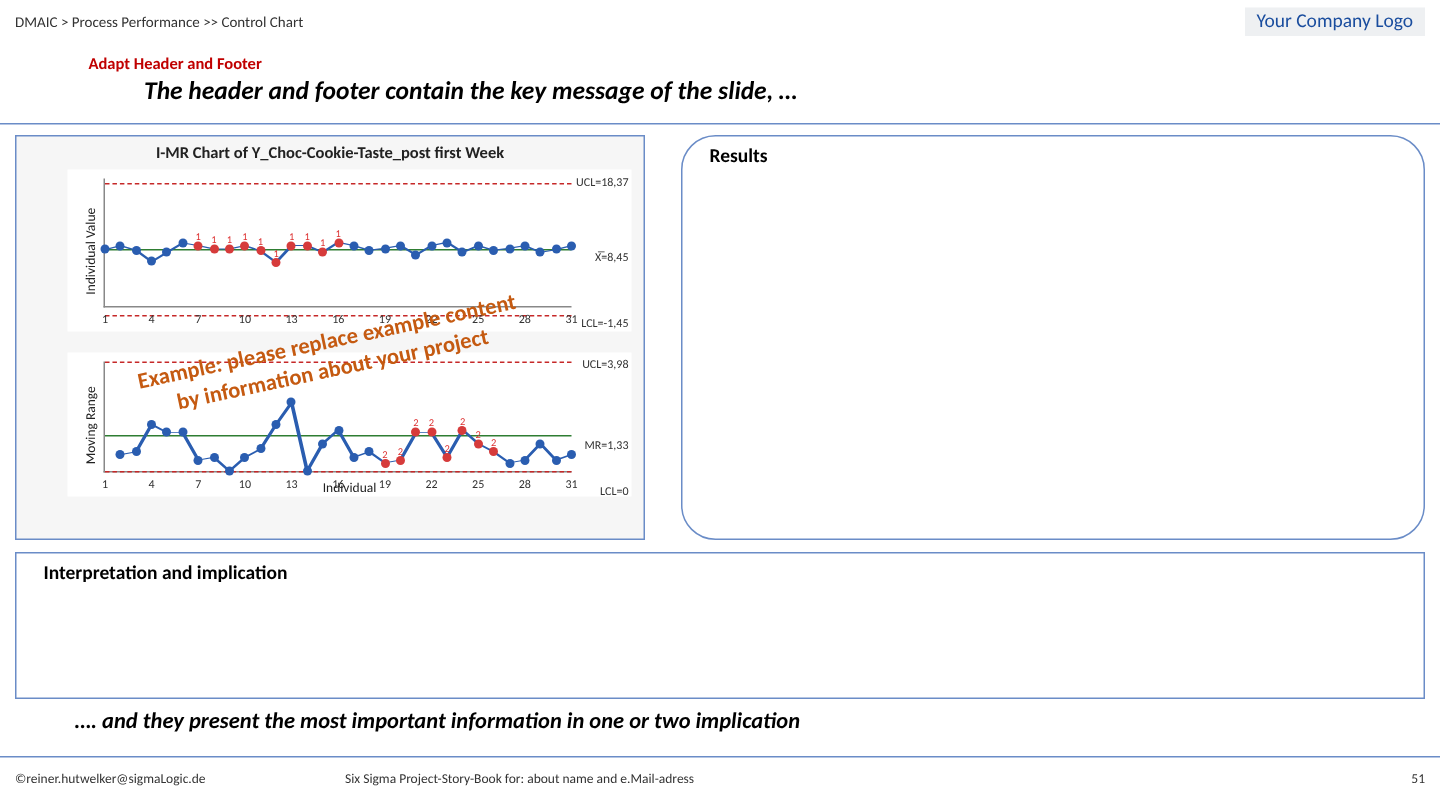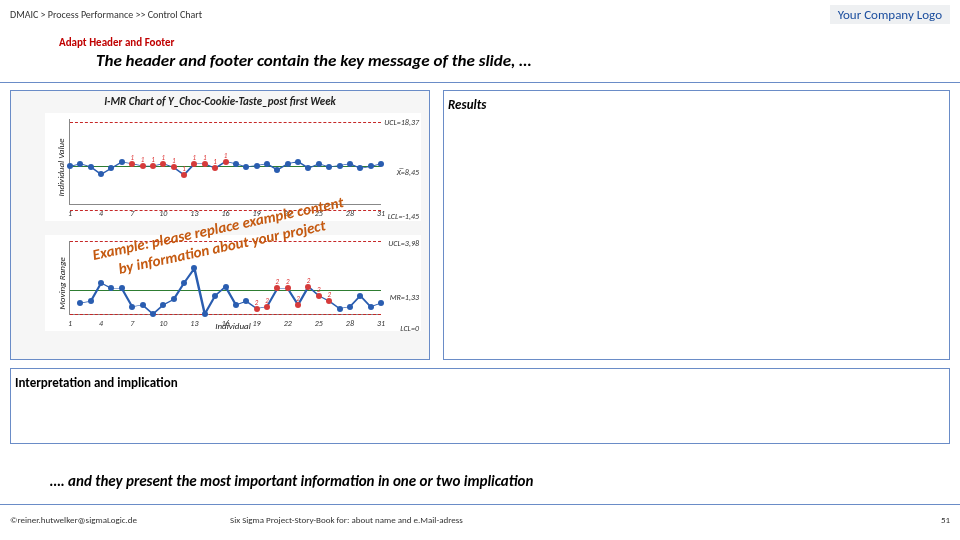--- a/index.html
+++ b/index.html
@@ -9,26 +9,26 @@
   .breadcrumb { position: absolute; top: 8px; left: 10px; font-size: 10px; color: #333; }
   .logo { position: absolute; top: 5px; right: 10px; font-size: 13px; color: #1a4d9e; background: #eef0f2; padding: 2px 8px; }
 
   .adapt { position: absolute; top: 36px; left: 48px; font-size: 11px; font-weight: bold; color: #c00000; margin-left: 11px; }
   .headline { position: absolute; top: 50px; left: 96px; font-size: 17px; font-weight: bold; font-style: italic; }
 
   .rule { position: absolute; left: 0; right: 0; height: 1px; background: #6a8cc7; }
   .rule.top { top: 82px; }
 
   .content { position: absolute; top: 90px; left: 10px; right: 10px; bottom: 70px; display: flex; flex-direction: column; gap: 8px; }
-  .row { display: flex; gap: 13px; font-style: italic; }
+  .row { display: flex; gap: 24px; }
   .panel { border: 1px solid #6a8cc7; background: #fff; }
   .chart-panel { width: 420px; height: 270px; position: relative; background: #f6f6f6; }
-  .results-panel { flex: 1; height: 270px; padding: 6px 4px; }
+  .results-panel { flex: 1; height: 270px; padding: 6px 18px; border-radius: 23px; }
   .results-title { font-size: 13px; font-weight: bold; }
-  .interp-panel { height: 76px; padding: 6px 4px; }
+  .interp-panel { height: 98px; padding: 6px 18px; }
   .interp-title { font-size: 13px; font-weight: bold; }
 
   .stamp { position: absolute; top: 55%; left: 50%; transform: translate(-50%,-50%) rotate(-12deg); font-size: 15px; color: #c55a11; font-weight: 600; text-align: center; line-height: 1.25; white-space: nowrap; z-index: 5; }
 
   .chart-title { position: absolute; top: 4px; left: 0; right: 0; text-align: center; font-size: 11px; font-weight: bold; color: #222; }
   .subchart { position: absolute; left: 34px; right: 8px; background: #fff; }
   .subchart.iv { top: 22px; height: 108px; }
   .subchart.mr { top: 144px; height: 96px; }
   .ylab { position: absolute; left: 6px; width: 20px; top: 0; bottom: 0; display: flex; align-items: center; justify-content: center; }
   .ylab span { transform: rotate(-90deg); font-size: 9px; color: #222; white-space: nowrap; }

